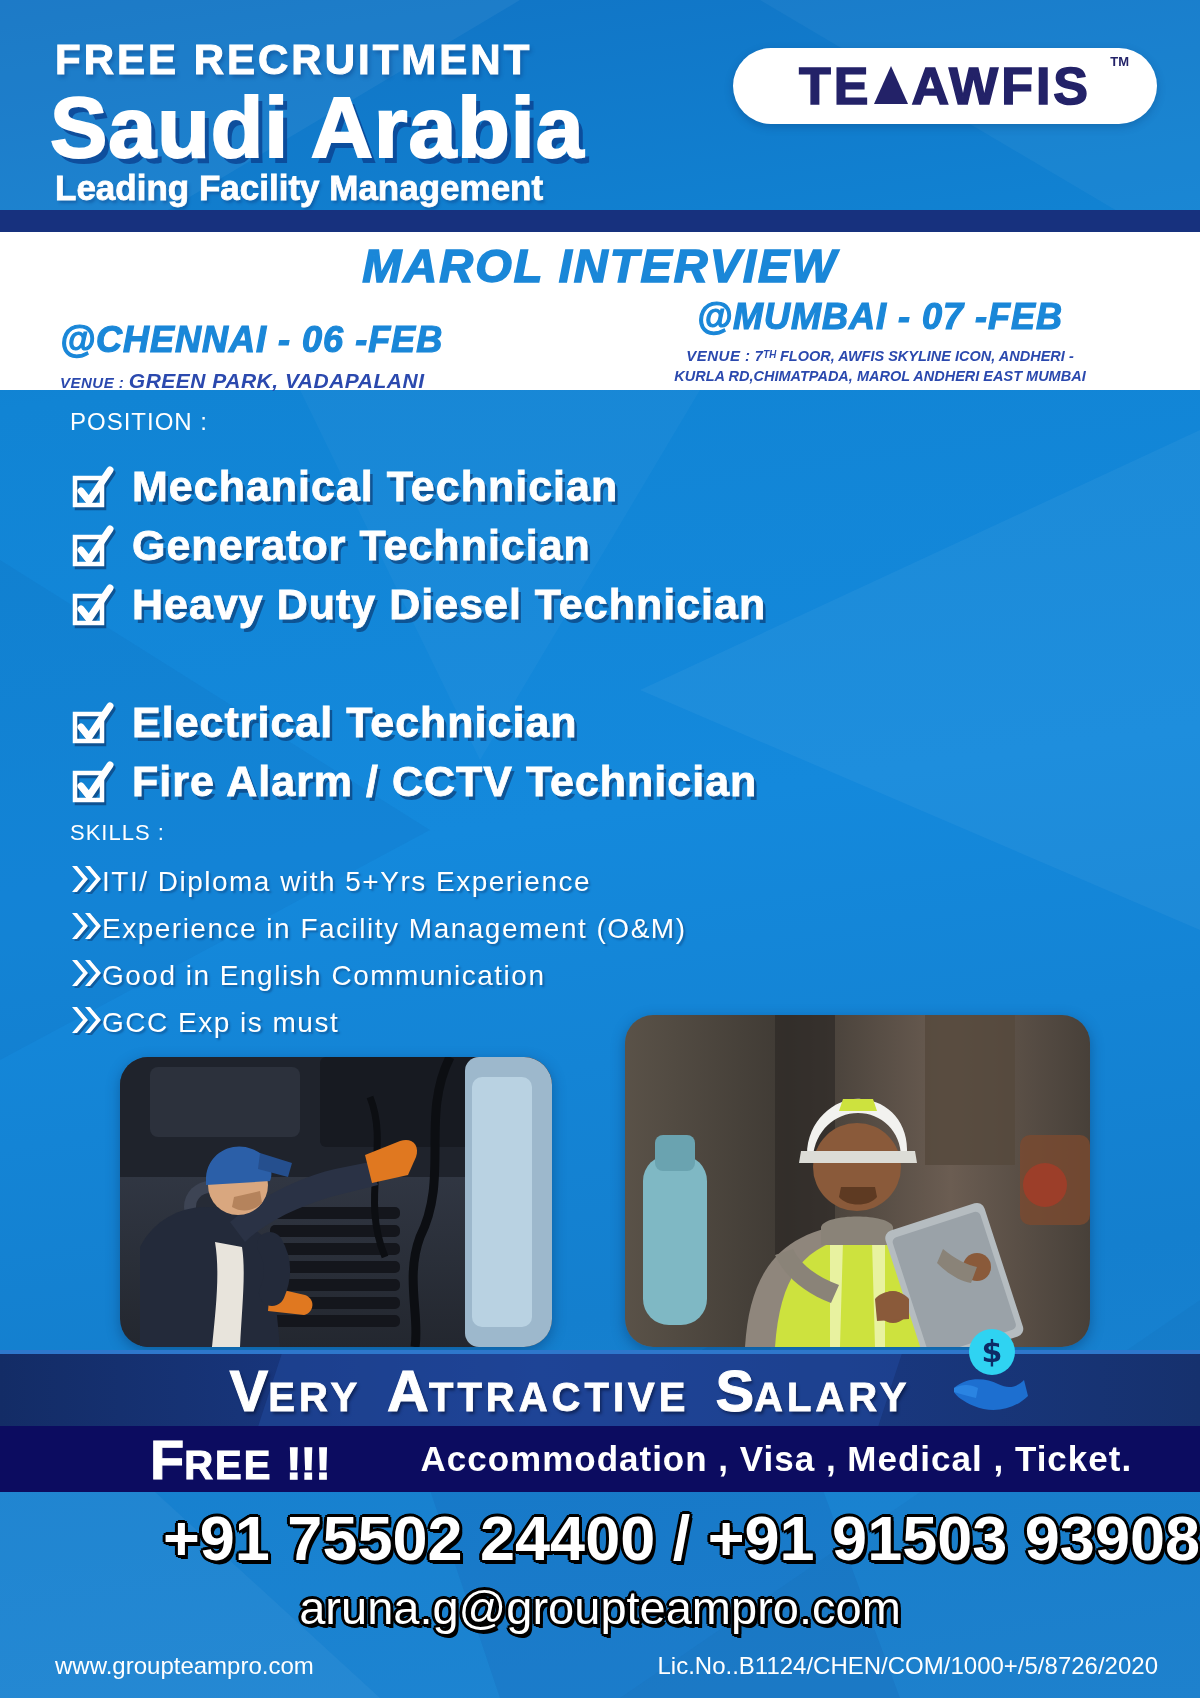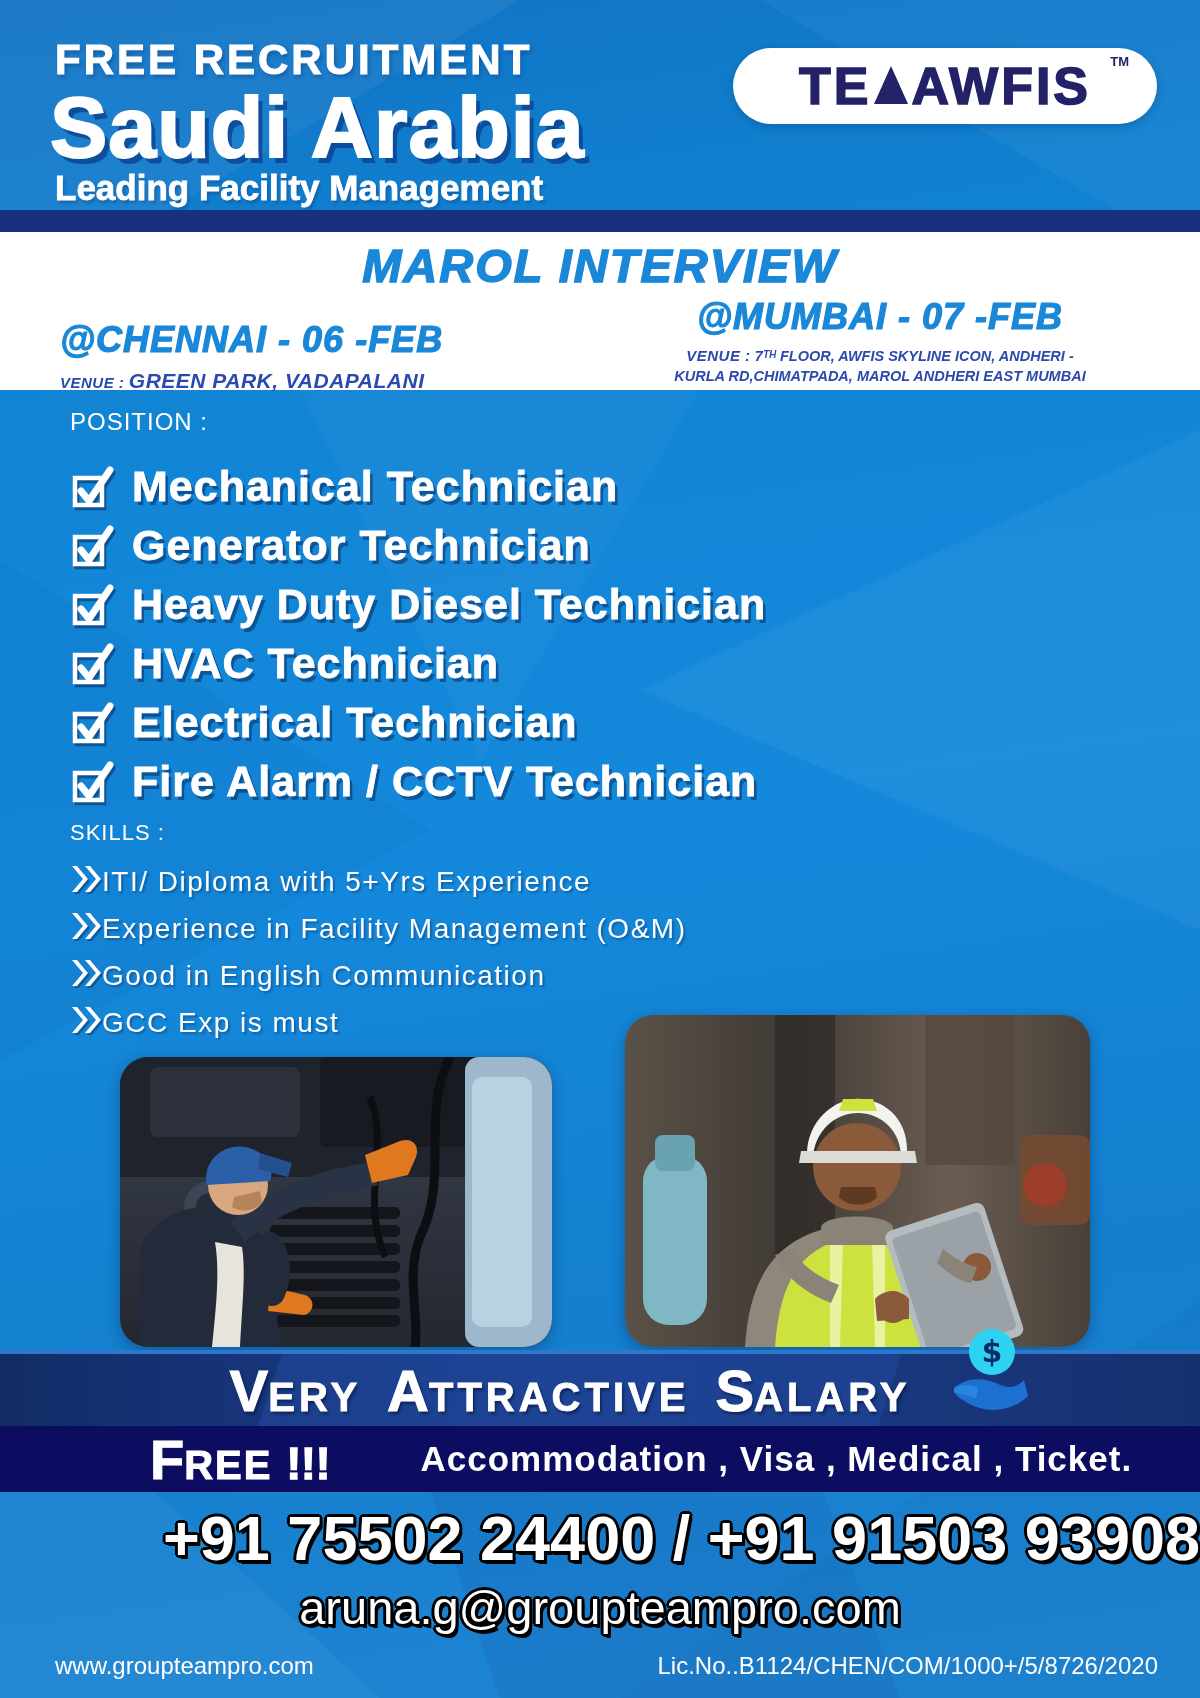--- a/index.html
+++ b/index.html
@@ -147,27 +147,20 @@
       <path d="M9 27 L17 37 L38 6" fill="none" stroke="#fff" stroke-width="7" stroke-linecap="round" stroke-linejoin="round"></path>
     </svg>
     <span class="pos-text">Generator Technician</span>
   </div>
   <div class="abs pos-item" style="top:580px;">
     <svg class="check-icon" width="42" height="46" viewBox="0 0 42 46">
       <rect x="3" y="14" width="27" height="27" fill="none" stroke="#fff" stroke-width="4.5"></rect>
       <path d="M9 27 L17 37 L38 6" fill="none" stroke="#fff" stroke-width="7" stroke-linecap="round" stroke-linejoin="round"></path>
     </svg>
     <span class="pos-text">Heavy Duty Diesel Technician</span>
-  </div>
-  <div class="abs pos-item" style="top:639px;">
-    <svg class="check-icon" width="42" height="46" viewBox="0 0 42 46">
-      <rect x="3" y="14" width="27" height="27" fill="none" stroke="#fff" stroke-width="4.5"></rect>
-      <path d="M9 27 L17 37 L38 6" fill="none" stroke="#fff" stroke-width="7" stroke-linecap="round" stroke-linejoin="round"></path>
-    </svg>
-    <span class="pos-text">HVAC Technician</span>
   </div>
   <div class="abs pos-item" style="top:698px;">
     <svg class="check-icon" width="42" height="46" viewBox="0 0 42 46">
       <rect x="3" y="14" width="27" height="27" fill="none" stroke="#fff" stroke-width="4.5"></rect>
       <path d="M9 27 L17 37 L38 6" fill="none" stroke="#fff" stroke-width="7" stroke-linecap="round" stroke-linejoin="round"></path>
     </svg>
     <span class="pos-text">Electrical Technician</span>
   </div>
   <div class="abs pos-item" style="top:757px;">
     <svg class="check-icon" width="42" height="46" viewBox="0 0 42 46">

